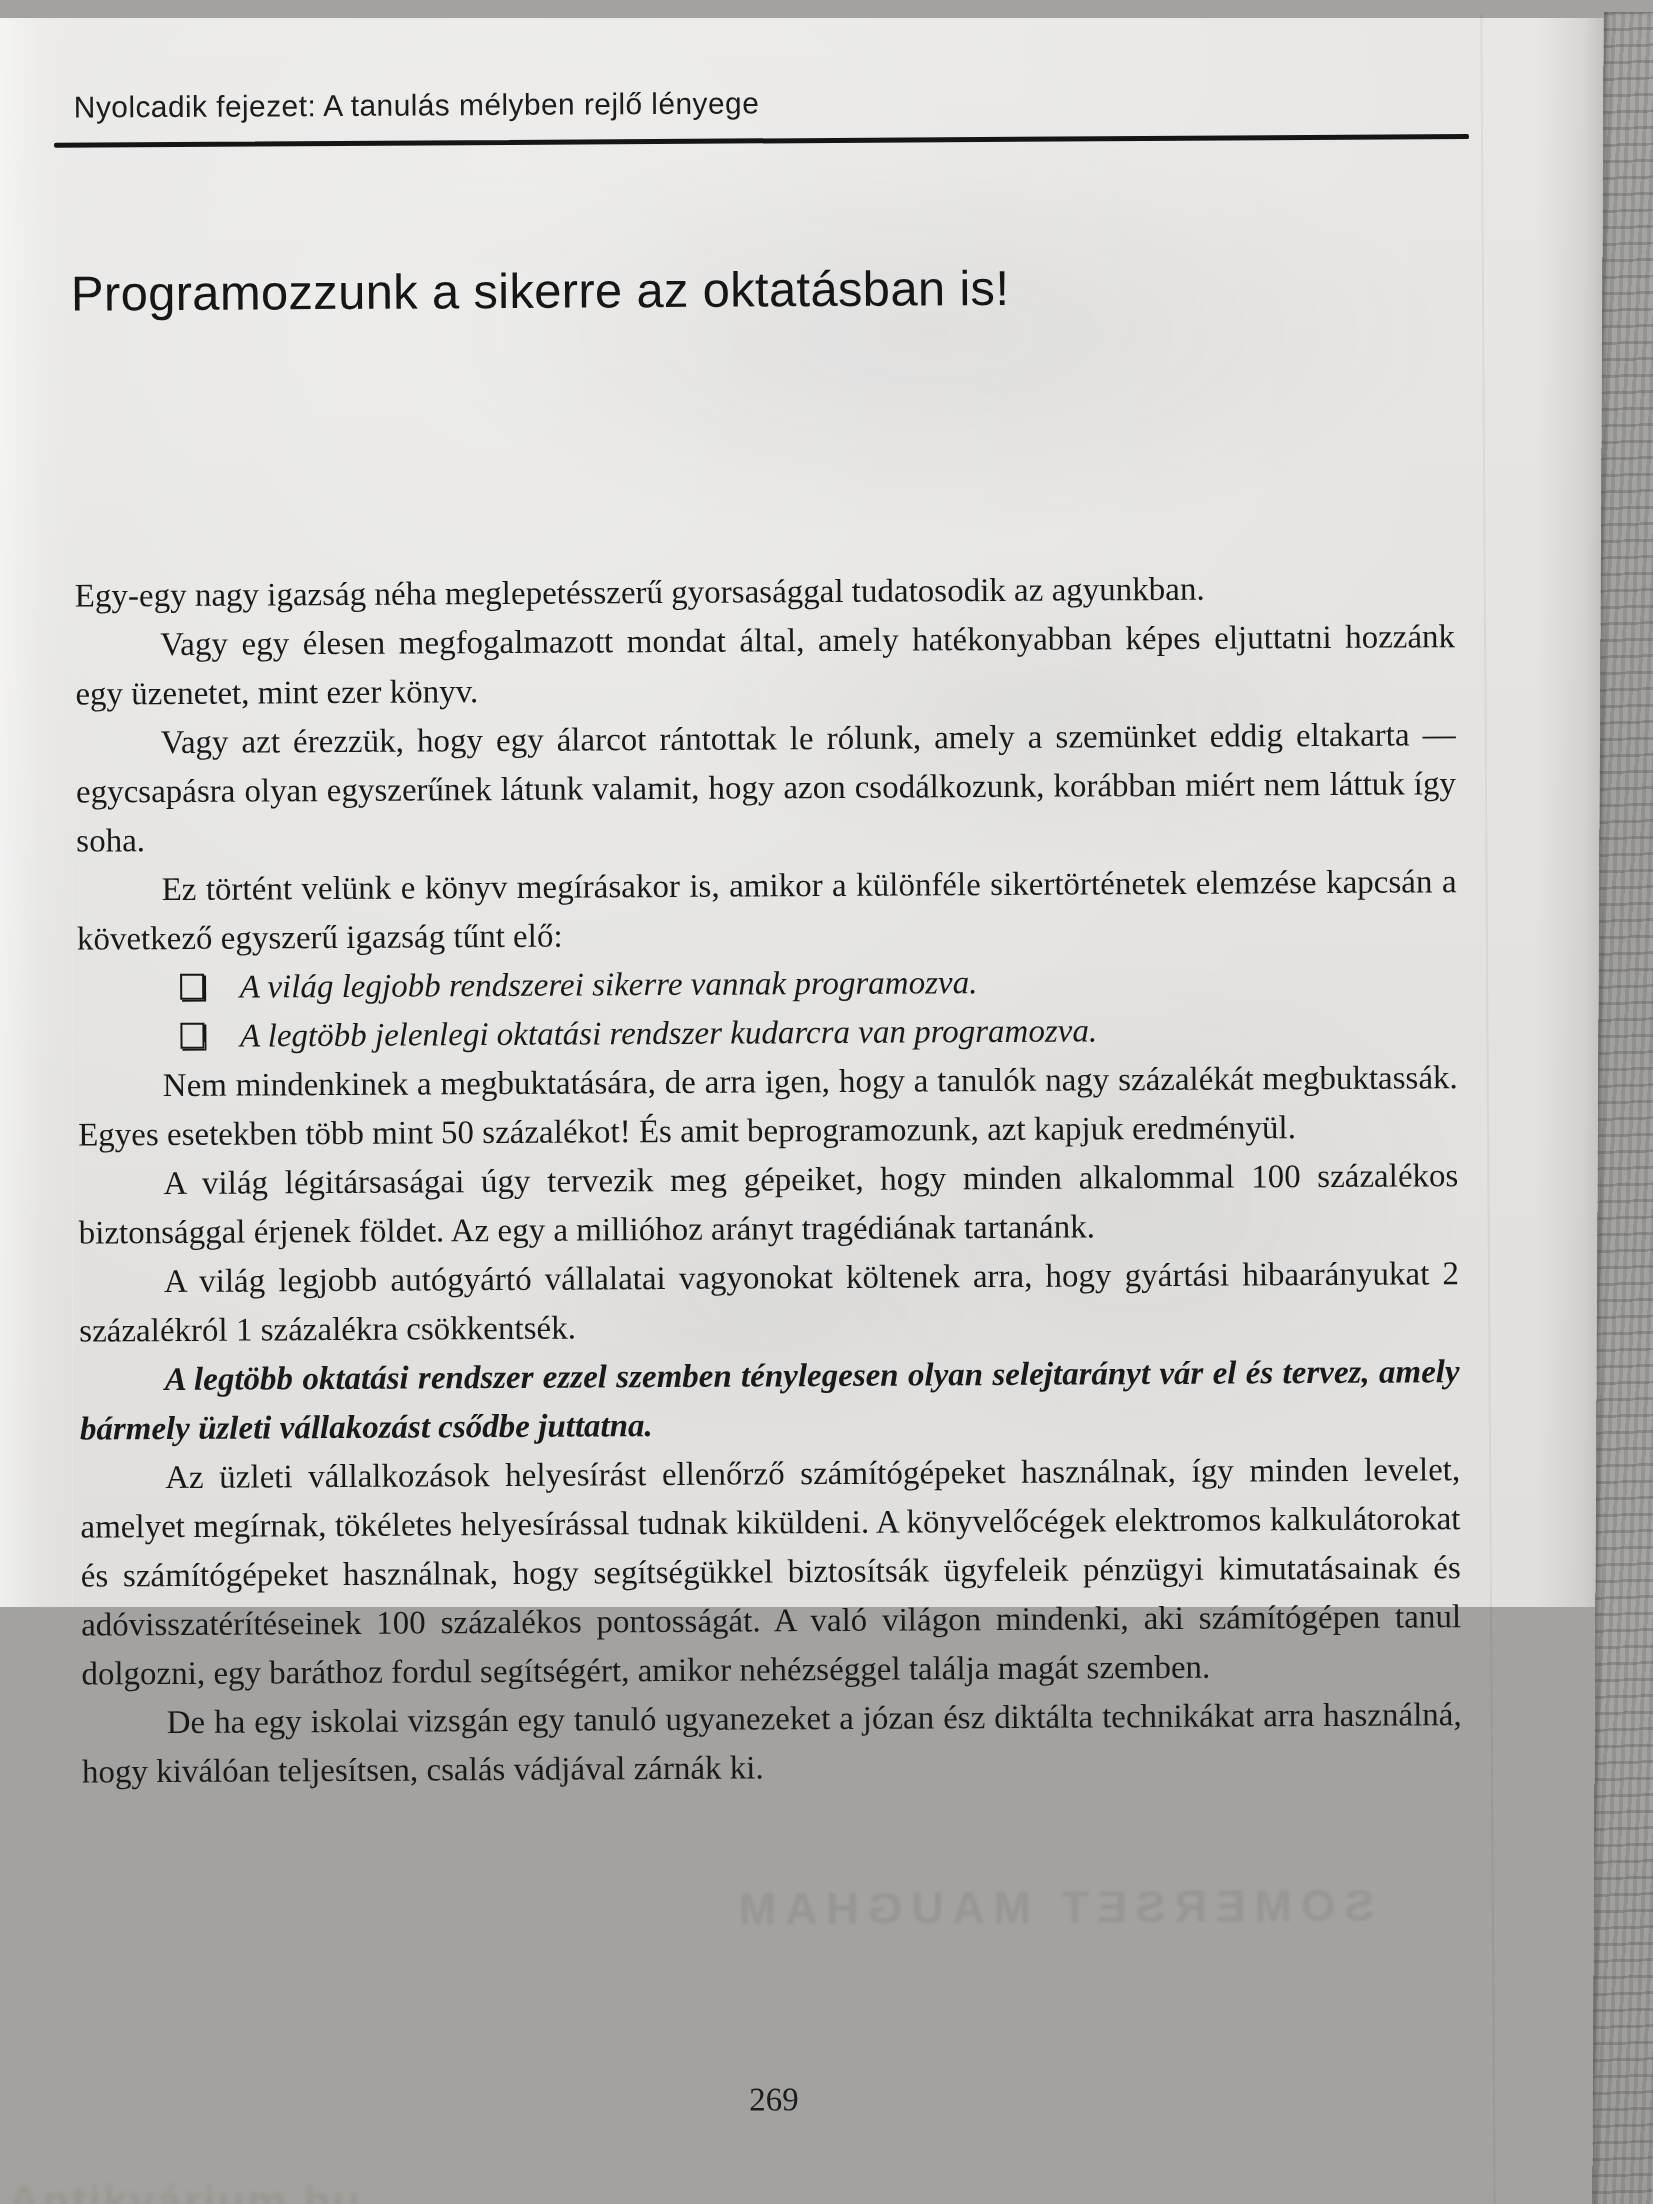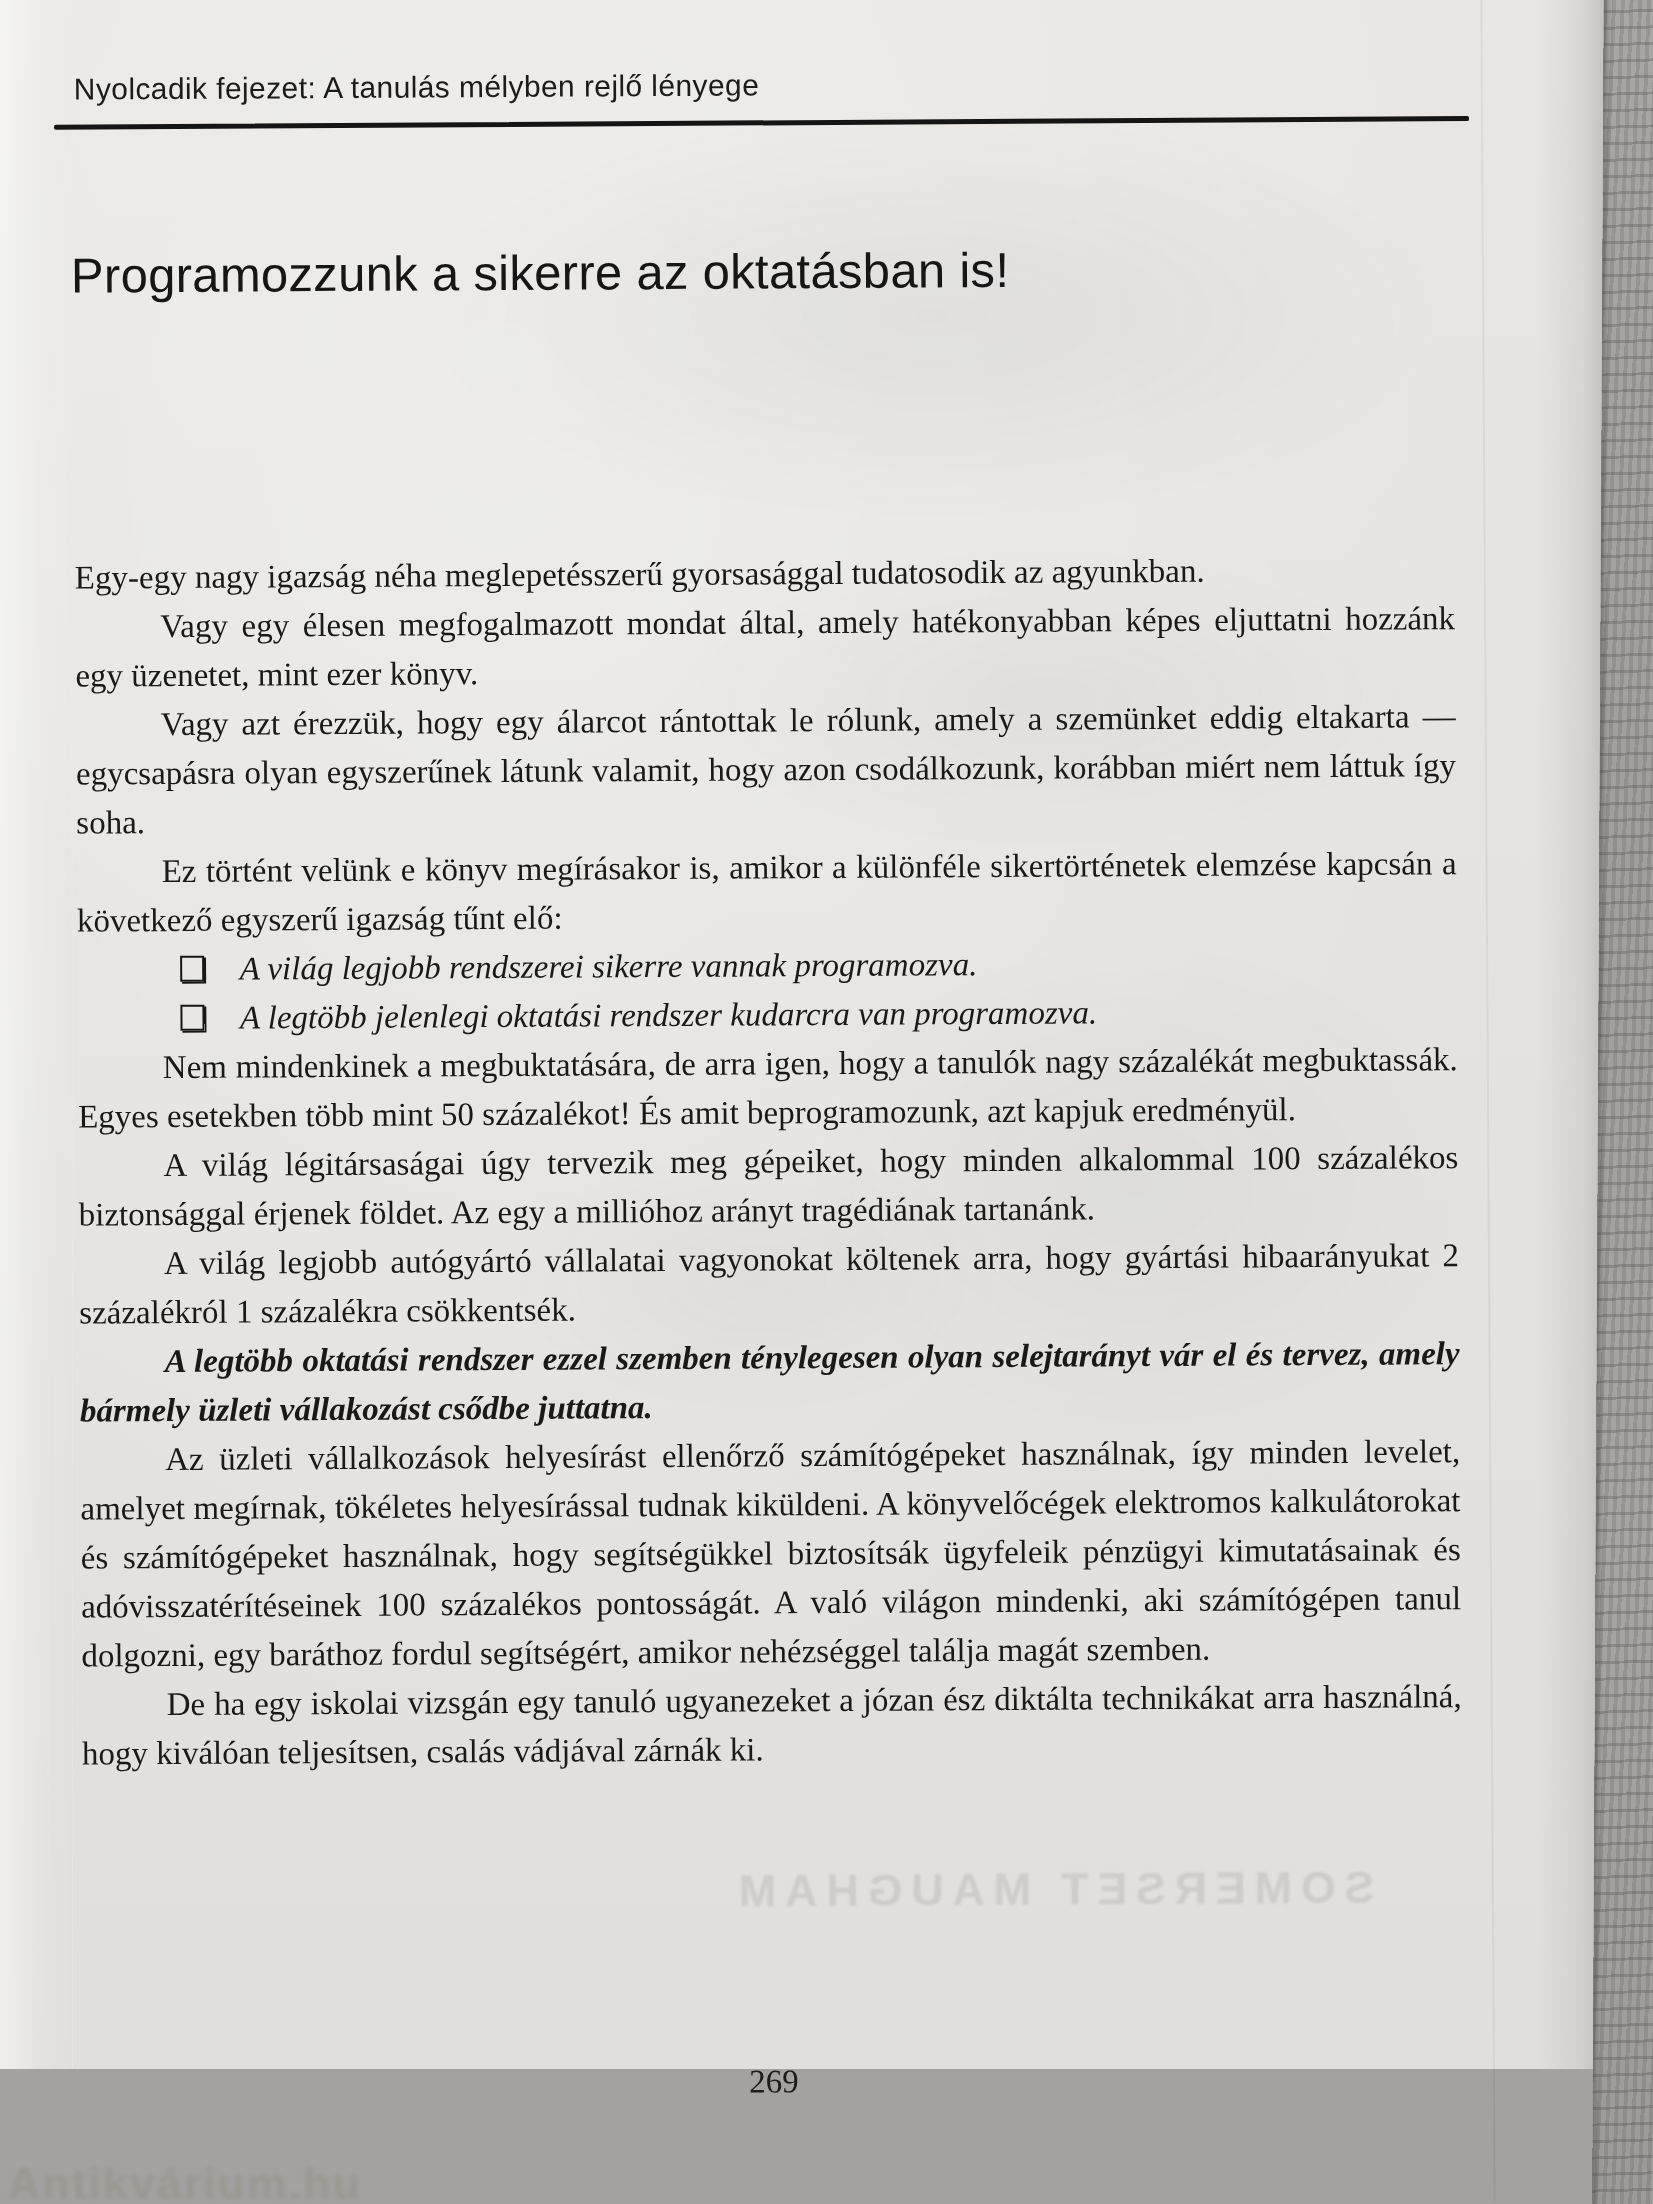--- a/index.html
+++ b/index.html
@@ -3,21 +3,21 @@
 <meta charset="utf-8">
 <style>
   html,body{margin:0;padding:0;}
   body{
     width:1654px;height:2205px;
     overflow:hidden;
     background:#a3a2a0;
     font-family:"Liberation Serif", serif;
   }
   .page{
-    position:absolute;left:0;top:0;width:1654px;height:2069px;
+    position:absolute;left:0;top:18px;width:1654px;height:1589px;
     background:
       radial-gradient(ellipse at 30% 20%, rgba(255,255,255,0.28), rgba(255,255,255,0) 60%),
       linear-gradient(180deg,#e8e7e5 0%,#e4e3e1 45%,#e0dfdd 100%);
   }
   
   .left-edge{
     position:absolute;left:0;top:0;width:72px;height:100%;
     background:linear-gradient(90deg, rgba(255,255,255,0.5), rgba(255,255,255,0.12) 55%, rgba(255,255,255,0) 100%);
     border-right:1px solid rgba(0,0,0,0.04);
   }

